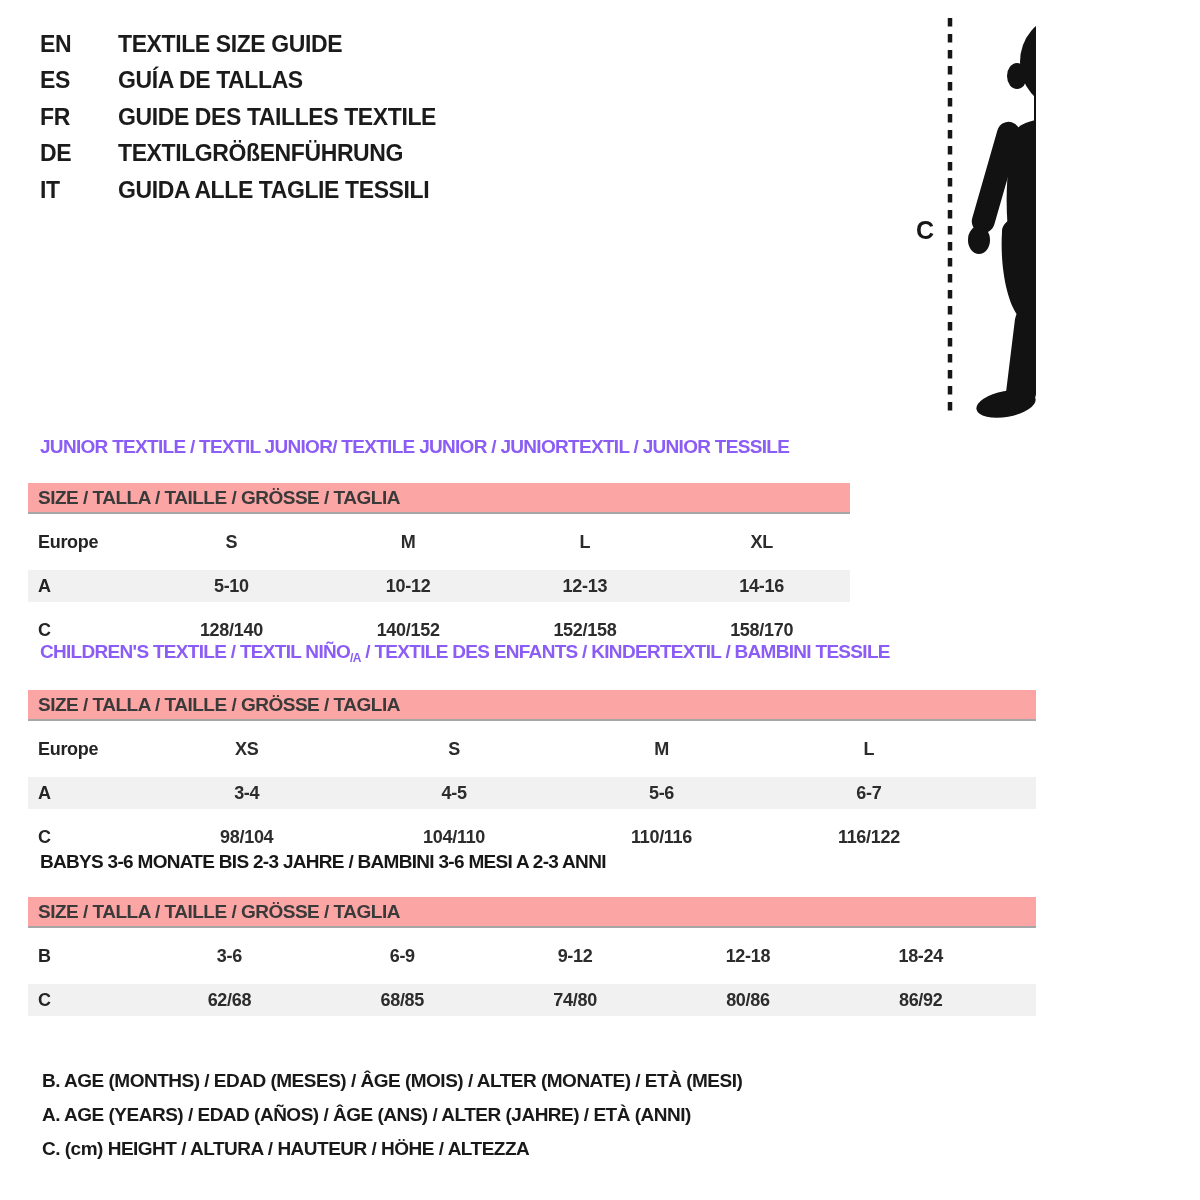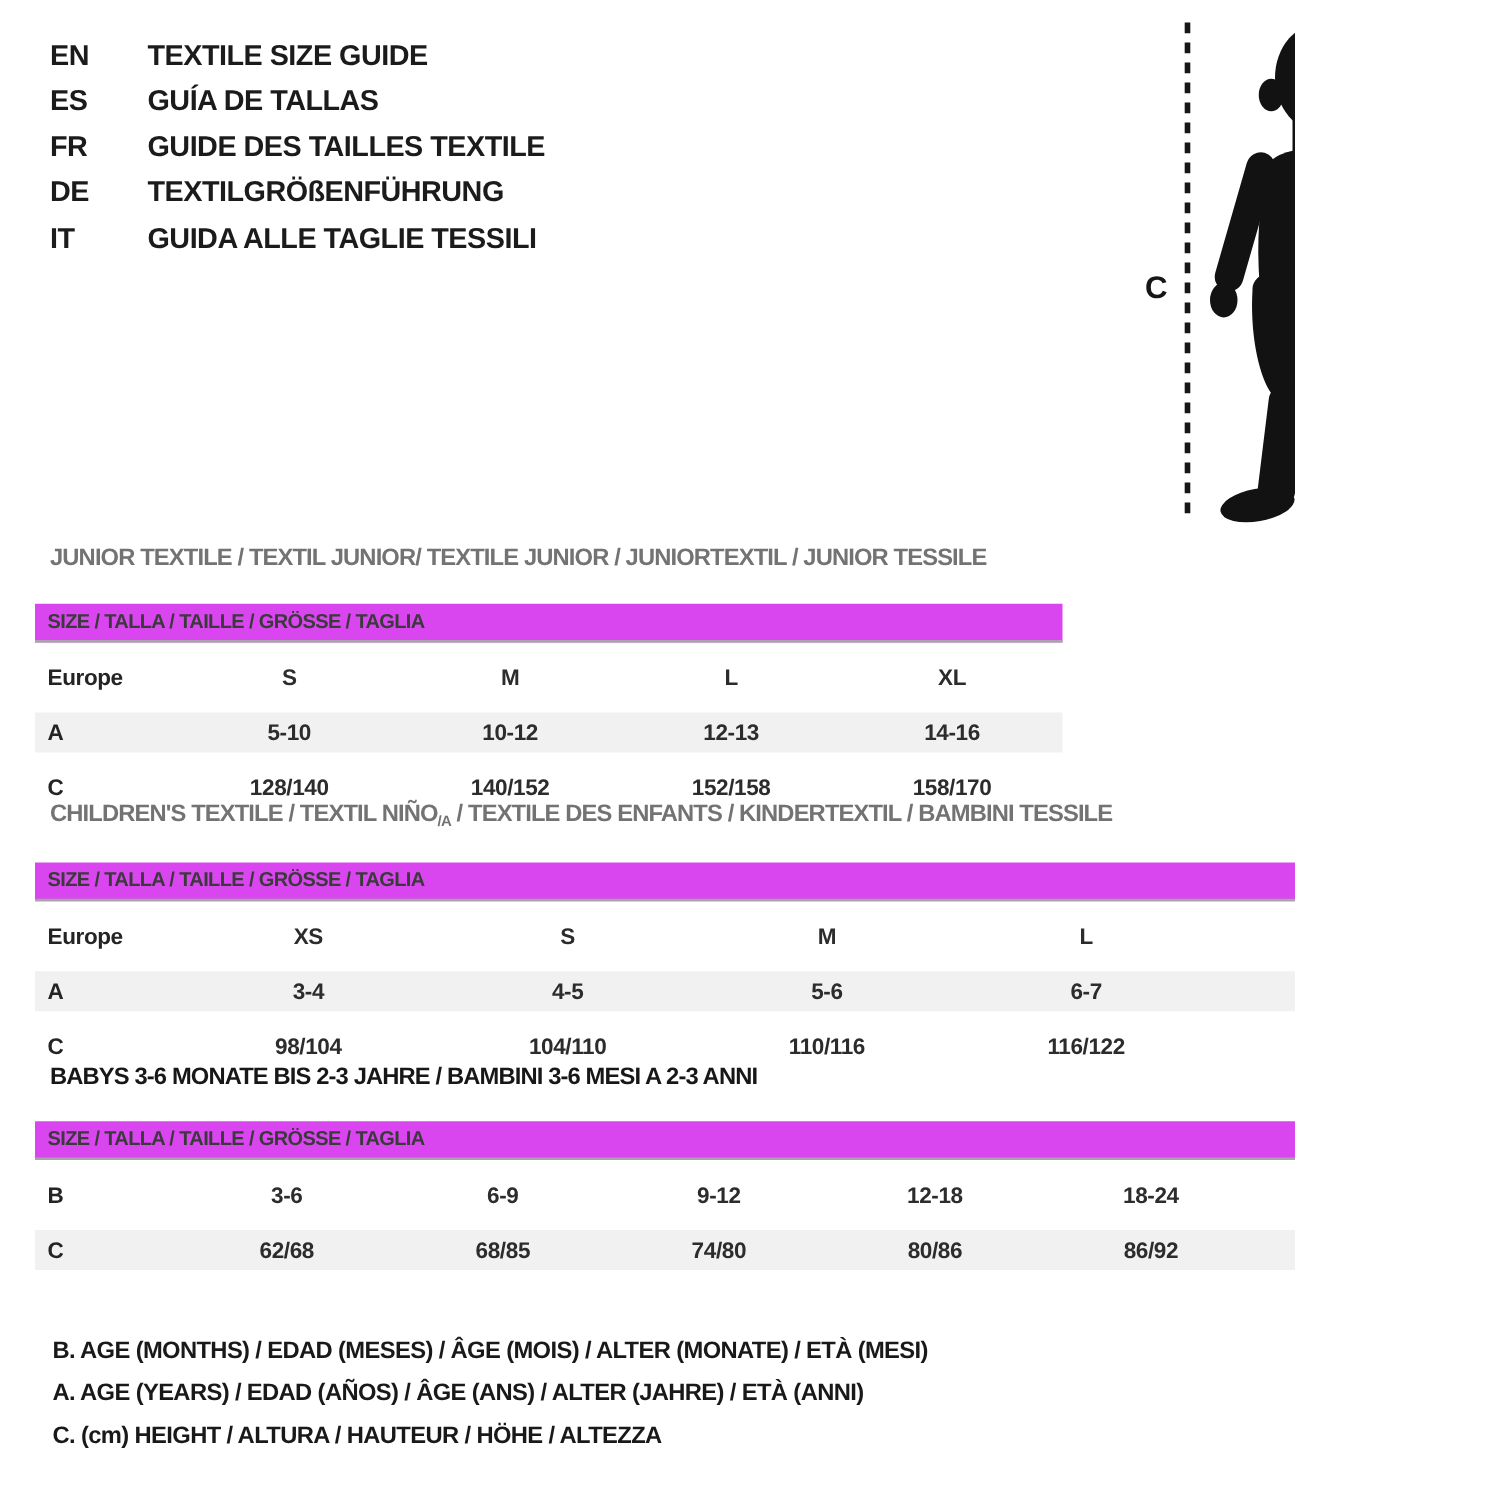--- a/index.html
+++ b/index.html
@@ -11,24 +11,24 @@
   .lang-row{display:flex;height:36.5px;align-items:center;font-weight:bold;font-size:23px;letter-spacing:-0.4px;color:#1b1b1b;}
   .lang-code{width:78px;flex:0 0 78px;}
   .lang-label{white-space:nowrap;}
 
   
   .figure-svg{position:absolute;left:905px;top:8px;width:245px;height:425px;}
   .measure-label{position:absolute;left:916px;top:216px;font-weight:bold;font-size:25px;color:#161616;}
 
   
   .section{position:absolute;left:28px;}
-  .sec-title{margin-left:12px;font-weight:bold;font-size:19px;letter-spacing:-0.7px;color:#737373;white-space:nowrap;height:22px;}
+  .sec-title{margin-left:12px;font-weight:bold;font-size:19px;letter-spacing:-0.7px;color:#8b5cf6;white-space:nowrap;height:22px;}
   .sec-title .sub{font-size:12px;vertical-align:-4px;}
   .title-line{margin-left:12px;font-weight:bold;font-size:19px;letter-spacing:-0.7px;color:#171717;white-space:nowrap;height:31px;}
-  .size-bar{height:31px;background:#d946ef;border-bottom:2px solid #a6a6a6;box-sizing:border-box;display:flex;align-items:center;padding-left:10px;font-weight:bold;font-size:16px;letter-spacing:-0.5px;color:#3a3a3a;}
+  .size-bar{height:31px;background:#fca5a5;border-bottom:2px solid #a6a6a6;box-sizing:border-box;display:flex;align-items:center;padding-left:10px;font-weight:bold;font-size:19px;letter-spacing:-0.5px;color:#3a3a3a;}
   .sec-junior{top:436px;width:822px;}
   .sec-junior .size-bar{margin-top:25px;}
   .sec-children{top:641px;width:1152px;}
   .sec-children .size-bar{margin-top:27px;}
   .sec-babies{top:851px;width:1152px;}
   .sec-babies .size-bar{margin-top:15px;}
 
   
   .trow{display:flex;height:32px;align-items:center;margin-top:12px;}
   .trow.shaded{background:#f1f1f1;}

